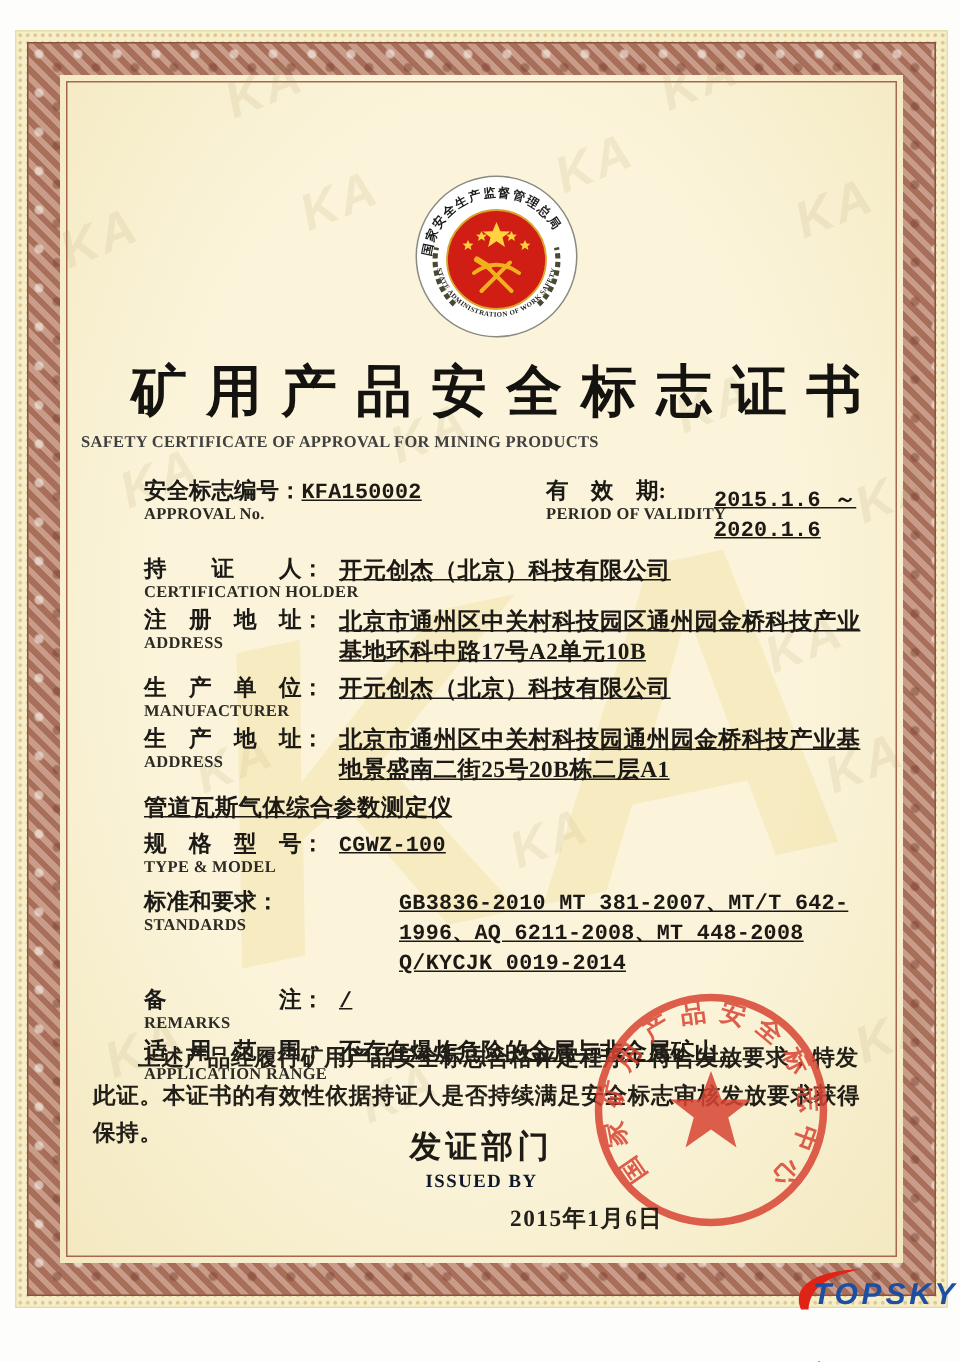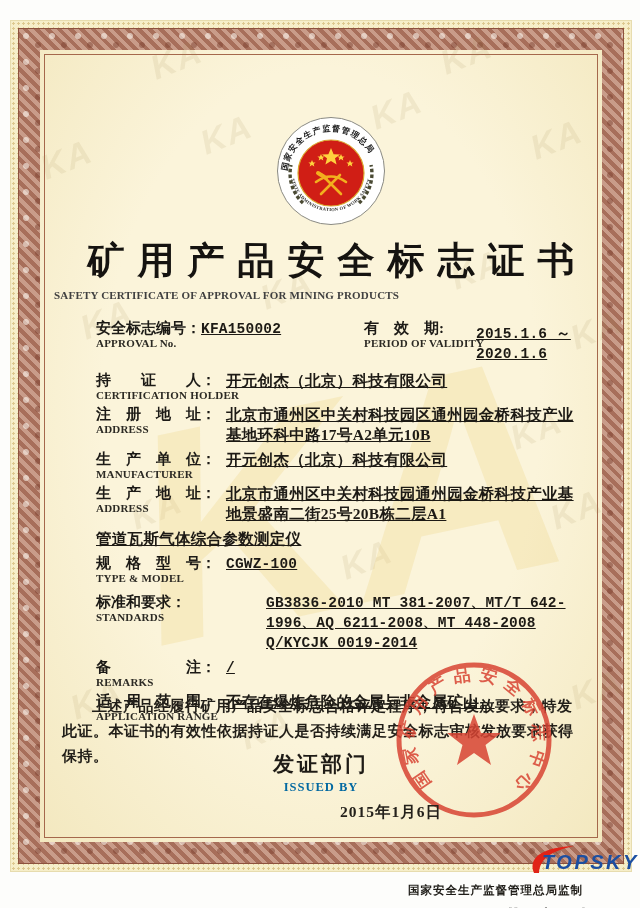--- a/index.html
+++ b/index.html
@@ -56,21 +56,21 @@
   .row .valblock{flex:1;padding-top:0px;}
   .row:nth-child(7){margin-top:10px;gap:40px;}
   .vdate{padding-top:5px;}
 
   
   .declaration{position:absolute;left:52px;top:674px;width:524px;
     font-size:15px;font-weight:600;color:#221f19;line-height:25px;
     letter-spacing:.5px;text-indent:2em;}
   .issuedby{position:absolute;left:0;top:730px;width:622px;text-align:center;}
   .issuedby .cn{font-size:21px;font-weight:bold;color:#1e1b16;letter-spacing:3px;}
-  .issuedby .en{font-size:12.5px;font-weight:bold;color:#0369a1;letter-spacing:1px;margin-top:2px;}
+  .issuedby .en{font-size:12.5px;font-weight:bold;color:#0f172a;letter-spacing:1px;margin-top:2px;}
   .issue-date{position:absolute;left:330px;top:772px;font-size:15.5px;font-weight:bold;
     color:#24211b;letter-spacing:1px;margin-top:10px;}
   .seal{position:absolute;left:372px;top:628px;width:184px;height:184px;opacity:.85;}
 
   
   .supervisor{position:absolute;right:57px;top:883px;font-size:11.5px;font-weight:bold;
     color:#1f1d18;letter-spacing:1px;z-index:1;}
   .brand{position:absolute;right:2px;top:872px;font-size:23px;font-weight:bold;
     color:rgba(44,42,40,.85);letter-spacing:11px;z-index:2;
     font-family:"Liberation Sans",sans-serif;margin-top:32px;}
@@ -269,21 +269,20 @@
       <g transform="rotate(-136 92 92)">
         <text font-size="17" font-weight="bold" fill="#d84433" letter-spacing="7.5" font-family="Liberation Serif, serif">
           <textPath href="#sealArc" startOffset="0">国家矿用产品安全标志中心</textPath>
         </text>
       </g>
     </svg>
 
     <div class="issue-date">2015年1月6日</div>
   </div>
 
-  <div class="supervisor">国家安全生产监督管理总局监制</div>
   <div class="brand">北京凌天</div>
 
   <svg class="topsky" width="116" height="34" viewBox="0 0 116 34">
     <path d="M 12,29 C 5,12 24,3 52,2 C 30,7 18,14 17,29 Z" fill="#e02317"></path>
     <text x="20" y="25" font-size="20" font-weight="bold" font-style="italic" font-family="Liberation Sans, sans-serif" letter-spacing="2.5" fill="#1c4fa1">TOPSKY</text>
   </svg>
 
 </div>
 
 </body></html>

